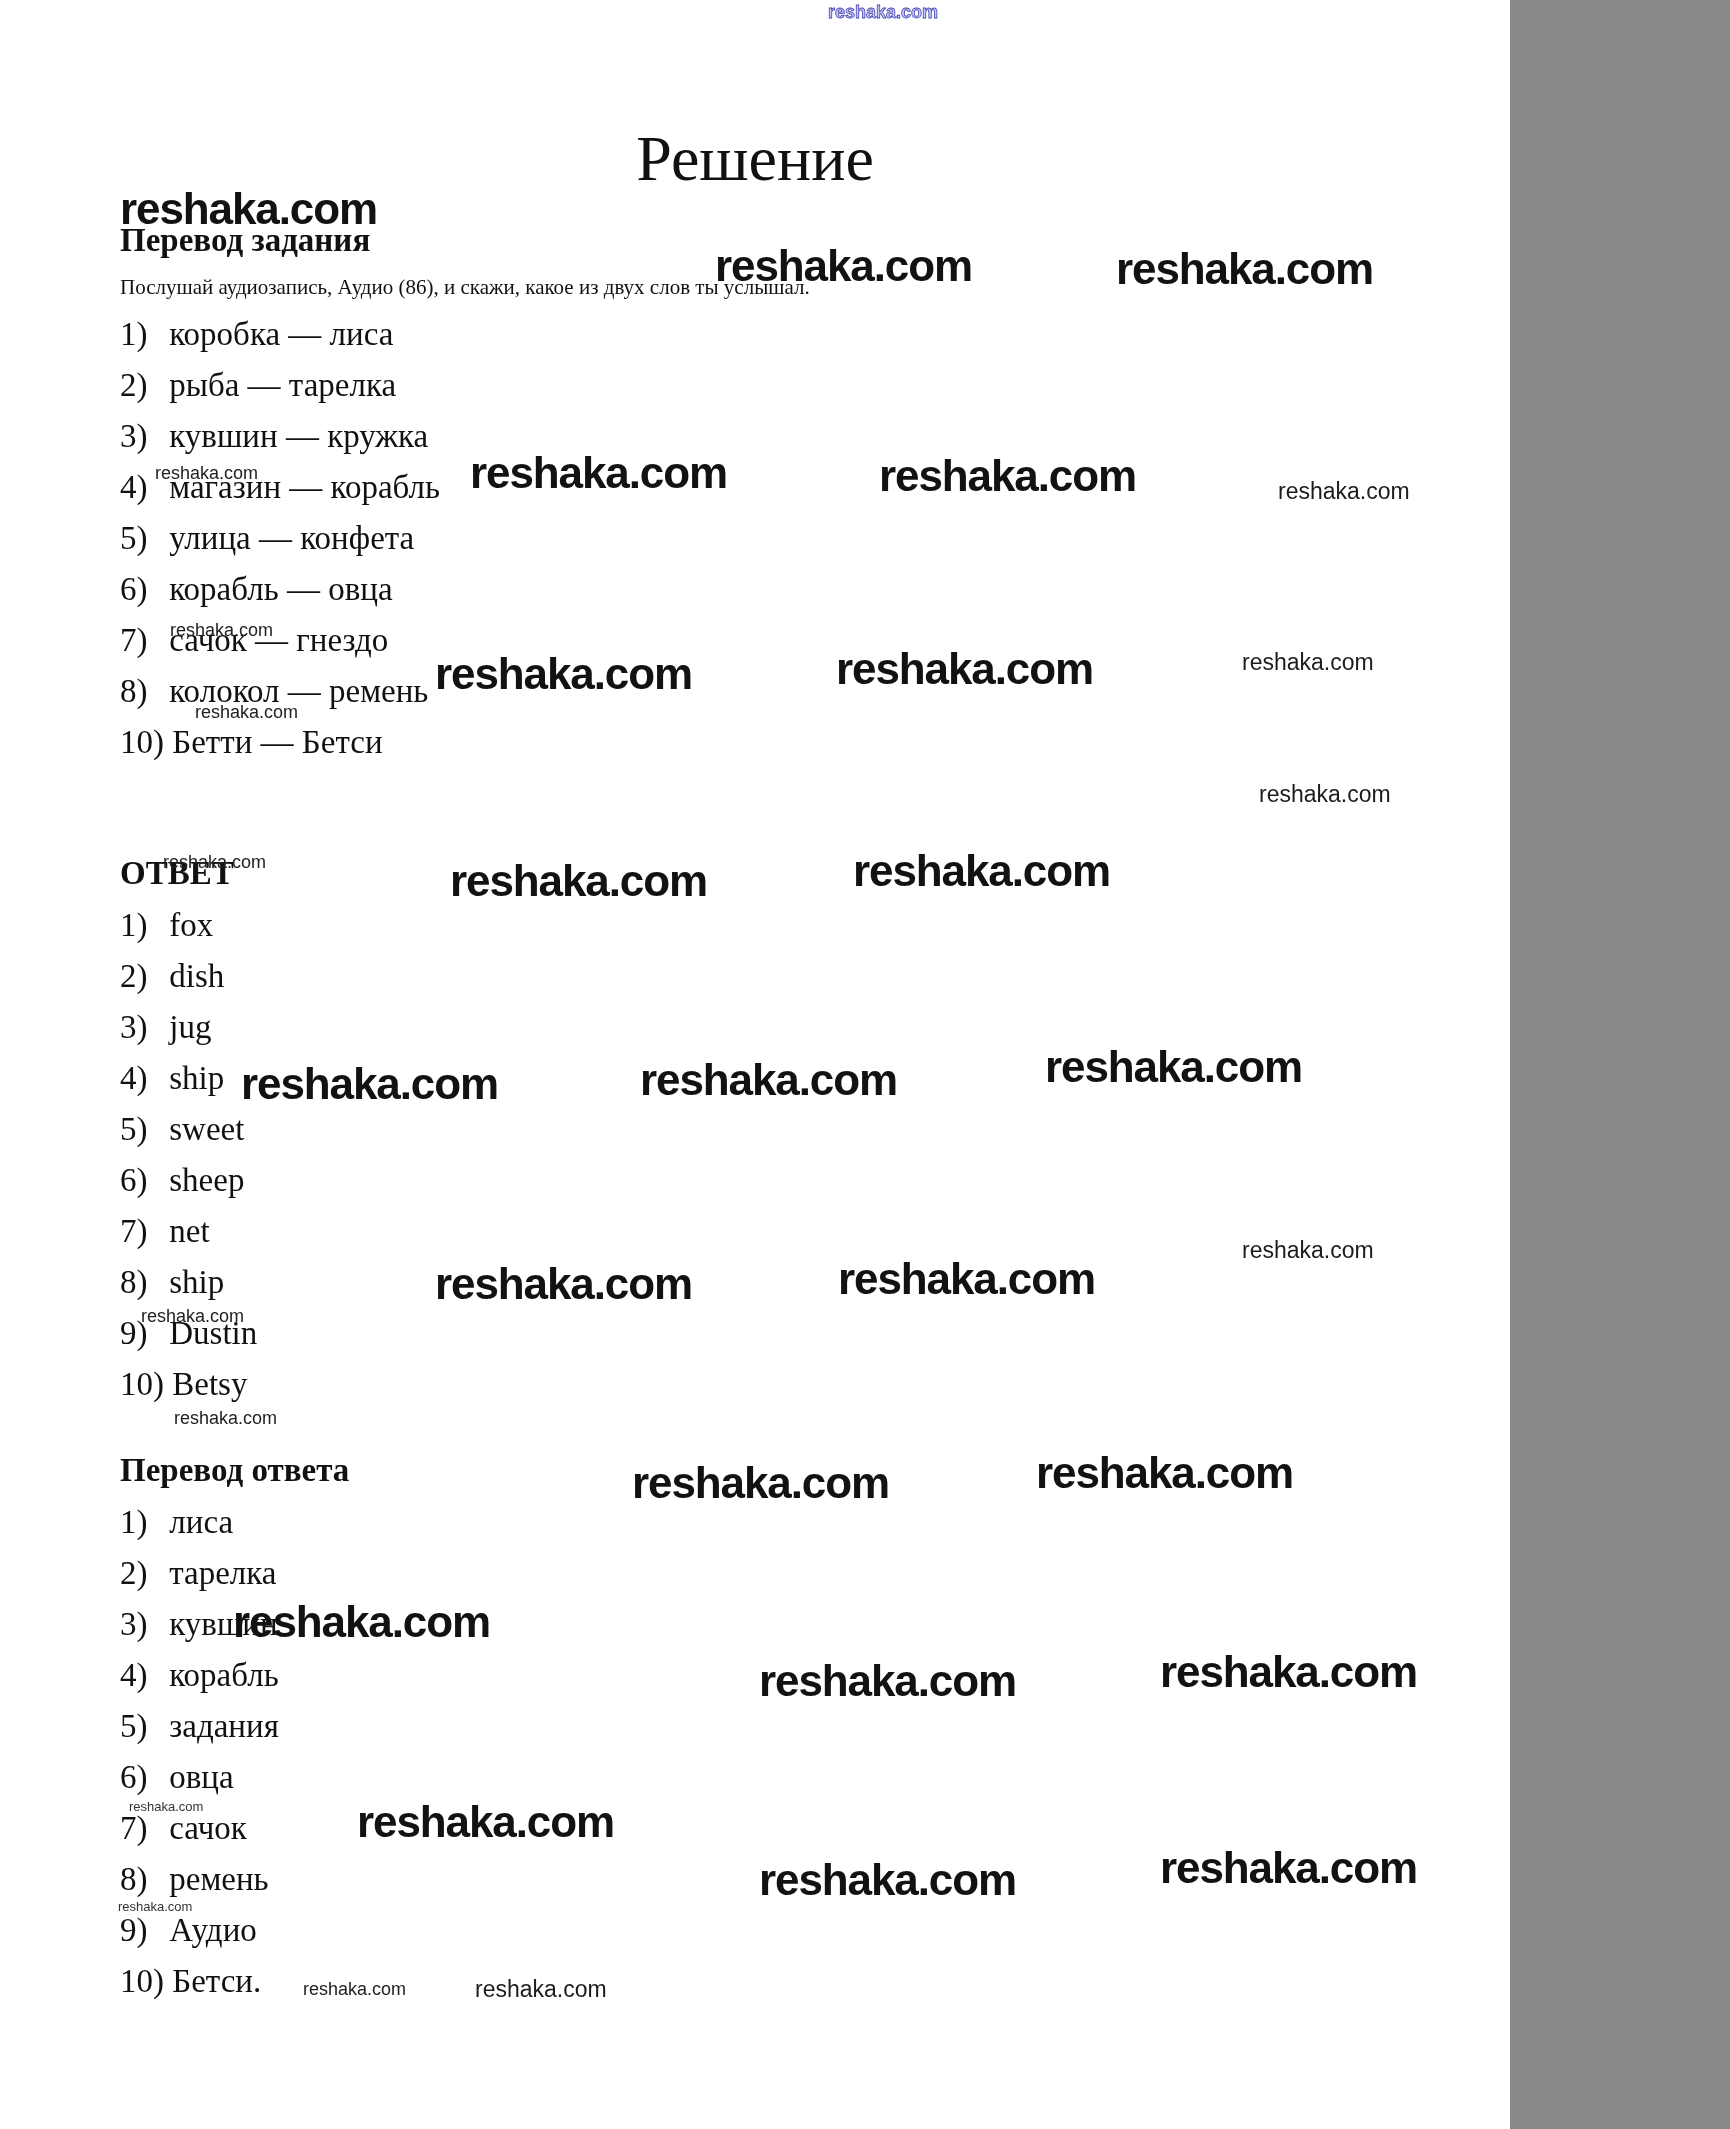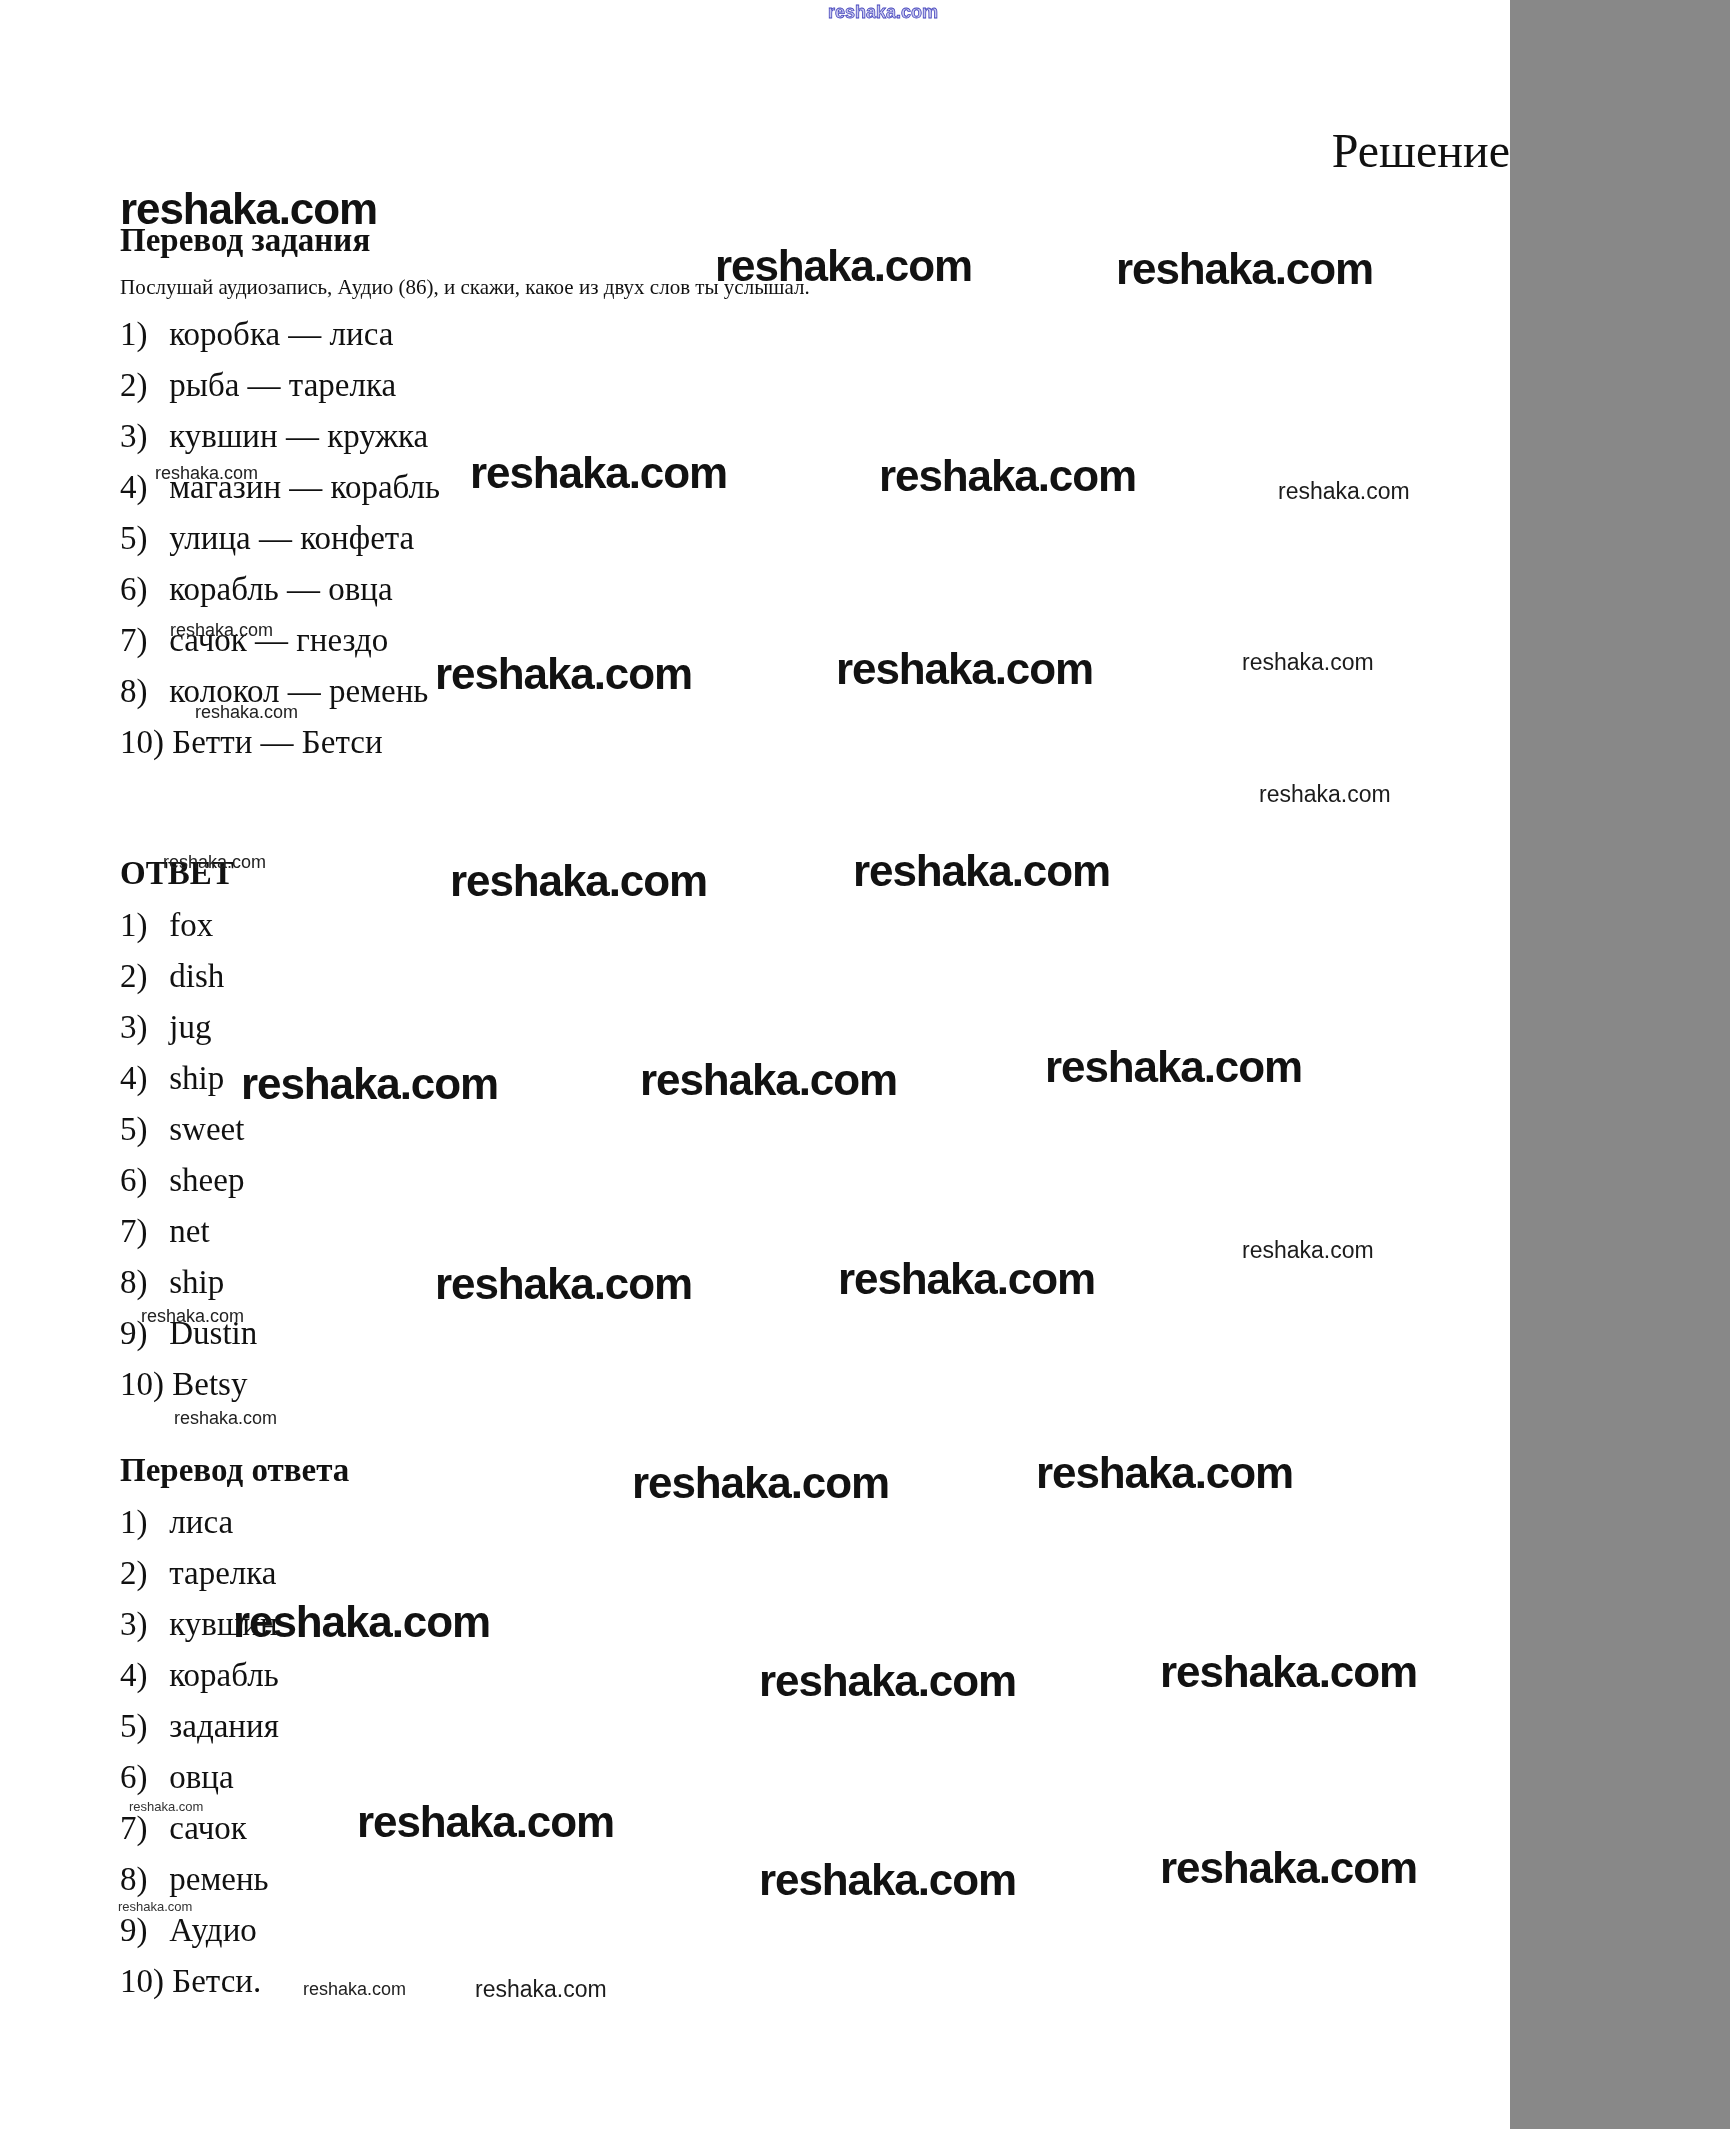--- a/index.html
+++ b/index.html
@@ -6,21 +6,21 @@
   .page{
     position:relative;
     width:1510px;height:2129px;
     background:#ffffff;
     overflow:hidden;
     font-family:"Liberation Serif","DejaVu Serif",serif;
     color:#111;
   }
   .title{
     position:absolute;left:0;right:0;top:127px;
-    text-align:right;font-size:48px;line-height:1;
+    text-align:center;font-size:64px;line-height:1;
     font-weight:400;margin:0;
   }
   .heading{
     position:absolute;left:120px;margin:0;
     font-size:33px;line-height:1.1;
     font-weight:bold;white-space:nowrap;
   }
   .h-task{top:222px;}
   .h-answer{top:855px;}
   .h-trans{top:1452px;}

